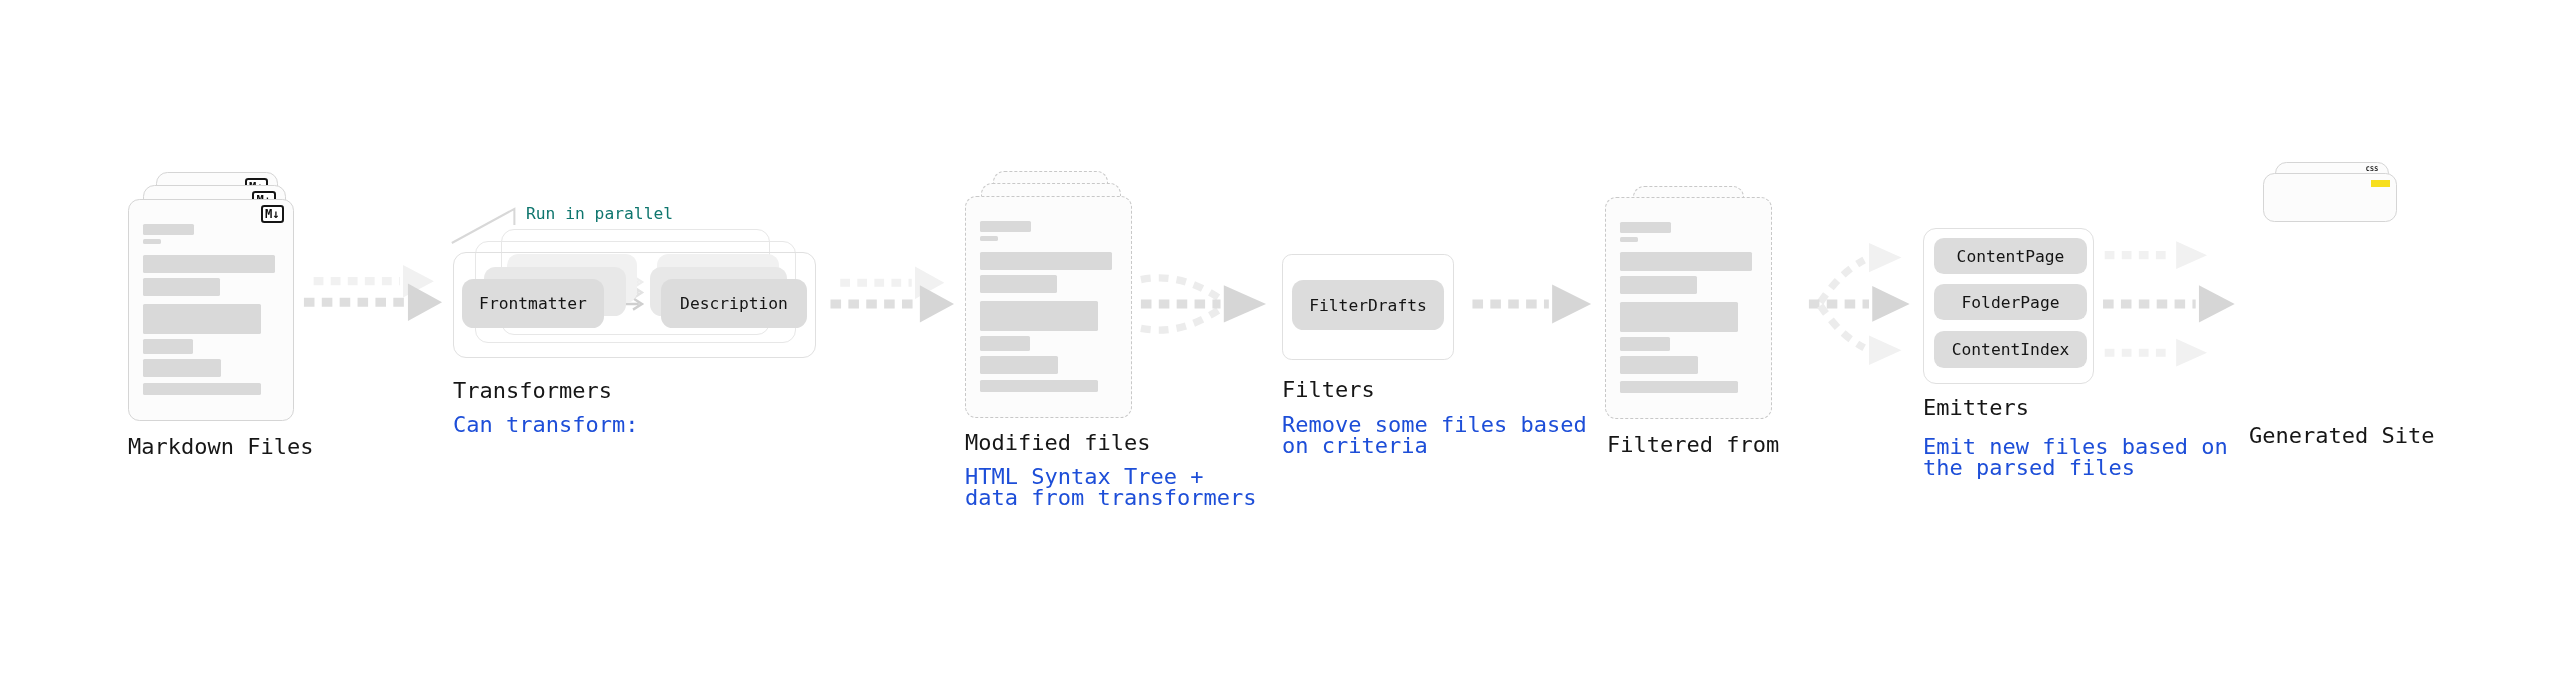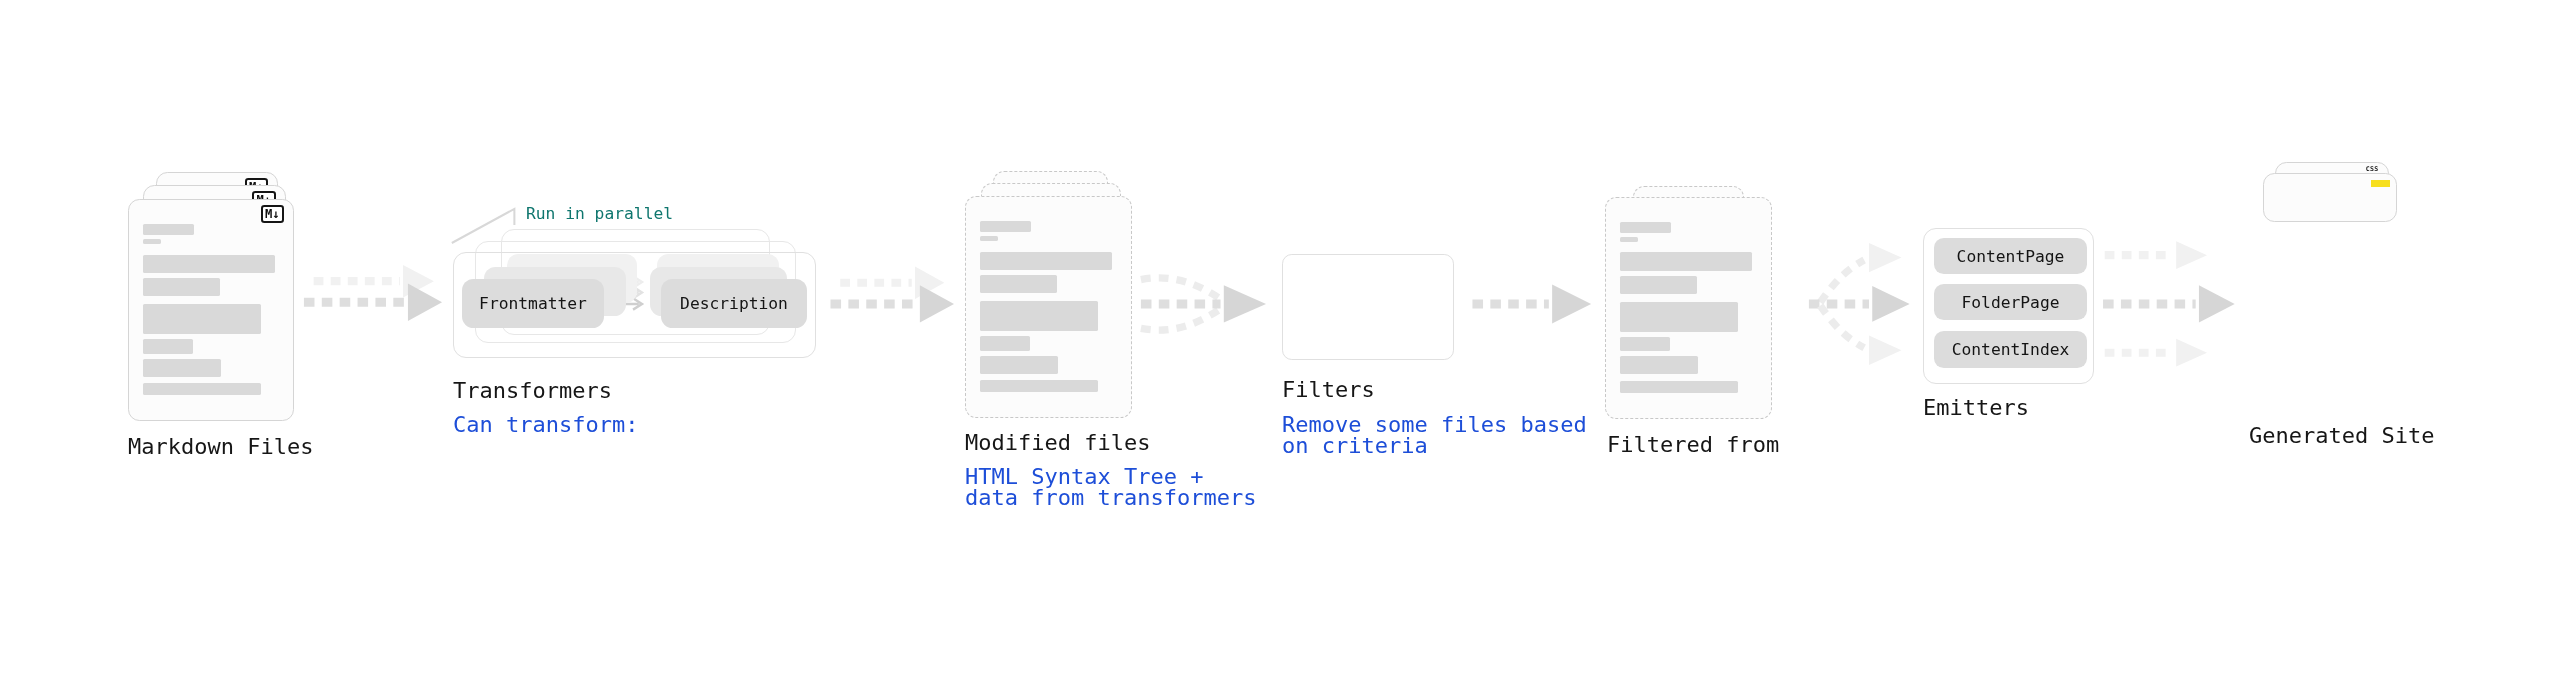--- a/index.html
+++ b/index.html
@@ -155,20 +155,21 @@
           <i class="b7"></i>
           <i class="b8"></i>
       </div>
     </div>
   </div>
   <h2 class="title" style="left:965px;top:430px">Modified files</h2>
   <div class="caption" style="left:965px;top:466px">HTML Syntax Tree +
 data from transformers</div>
 
   <div class="panel" style="left:1282px;top:254px;width:172px;height:106px;border-radius:9.8px"></div>
+  <div class="pill" style="left:1292px;top:280px;width:152px;height:50px">FilterDrafts</div>
   <h2 class="title" style="left:1282px;top:377px">Filters</h2>
   <div class="caption" style="left:1282px;top:414px">Remove some files based
 on criteria</div>
 
   <div class="stack" style="left:1605px;top:186px;width:171px;height:234px">
     <div class="card dashed" style="left:28.4px;top:0;width:111px;height:49px;z-index:1"></div>
     <div class="card dashed" style="left:0;top:10.6px;width:167px;height:222px;z-index:2">
       <div class="bars">
         <i class="b1"></i>
           <i class="b2"></i>
@@ -181,20 +182,22 @@
       </div>
     </div>
   </div>
   <h2 class="title" style="left:1607px;top:432px">Filtered from</h2>
 
   <div class="panel" style="left:1923px;top:228px;width:171px;height:156px"></div>
   <div class="pill" style="left:1934px;top:238px;width:153px;height:36px;border-radius:9.8px">ContentPage</div>
   <div class="pill" style="left:1934px;top:284px;width:153px;height:36px;border-radius:9.8px">FolderPage</div>
   <div class="pill" style="left:1934px;top:331px;width:153px;height:37px;border-radius:9.8px">ContentIndex</div>
   <h2 class="title" style="left:1923px;top:395px">Emitters</h2>
+  <div class="caption" style="left:1923px;top:436px">Emit new files based on
+the parsed files</div>
 
   <div class="stack" style="left:2247px;top:162px;width:171px;height:246px">
     <div class="card" style="left:28.4px;top:0;width:114px;height:49px;z-index:1">
       <span class="css-badge">CSS</span>
     </div>
     <div class="card" style="left:16.3px;top:11.4px;width:134px;height:49px;z-index:2">
       <span class="js-badge"></span>
     </div>
   </div>
   <h2 class="title" style="left:2249px;top:423px">Generated Site</h2>

